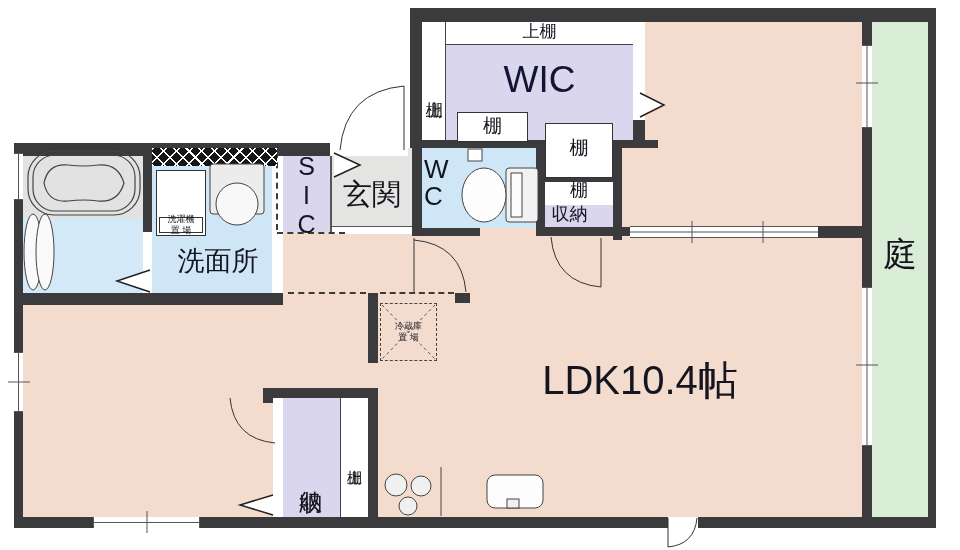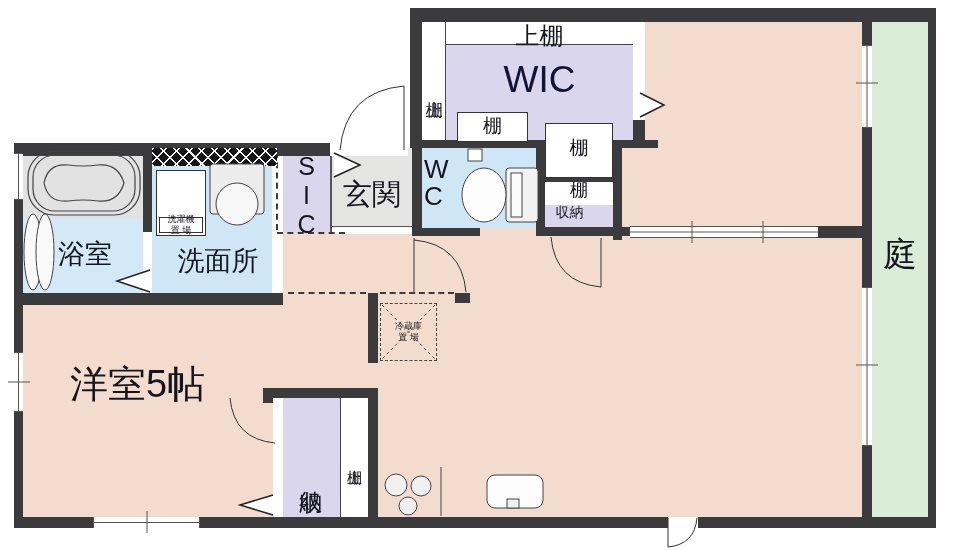--- a/index.html
+++ b/index.html
@@ -176,32 +176,31 @@
       <line x1="867" y1="45" x2="867" y2="128"></line>
       <line x1="856" y1="83" x2="878" y2="83"></line>
       <line x1="867" y1="287" x2="867" y2="446"></line>
       <line x1="856" y1="365" x2="878" y2="365"></line>
       <line x1="630" y1="232" x2="818" y2="232"></line>
       <line x1="692" y1="221" x2="692" y2="243"></line>
       <line x1="763" y1="221" x2="763" y2="243"></line>
     </g>
   </svg>
 
-  <div class="lbl" style="left:20px;top:364px;width:235px;font-size:38px;">洋室5帖</div>
+  <div class="lbl" style="left:440px;top:358px;width:400px;font-size:40px;">LDK10.4帖</div>
   <div class="lbl" style="left:872px;top:236px;width:56px;font-size:34px;">庭</div>
   <div class="lbl" style="left:332px;top:179px;width:80px;font-size:29px;">玄関</div>
   <div class="lbl" style="left:446px;top:60px;width:187px;font-size:37px;color:#131335;">WIC</div>
-  <div class="lbl" style="left:27px;top:240px;width:116px;font-size:27px;">浴室</div>
   <div class="lbl" style="left:152px;top:247px;width:132px;font-size:27px;">洗面所</div>
   <div class="lbl" style="left:424px;top:156px;width:34px;font-size:26px;line-height:1.05;text-align:left;">W
 C</div>
   <div class="lbl vtext" style="left:292px;top:152px;font-size:25px;height:80px;letter-spacing:1px;">SIC</div>
 
-  <div class="lbl" style="left:446px;top:23px;width:187px;font-size:24px;">上棚</div>
+  <div class="lbl" style="left:446px;top:23px;width:187px;font-size:17px;">上棚</div>
   <div class="lbl vtext" style="left:424px;top:48px;font-size:17px;height:80px;">上棚</div>
   <div class="lbl" style="left:457px;top:116px;width:71px;font-size:19px;">棚</div>
   <div class="lbl" style="left:545px;top:138px;width:68px;font-size:19px;">棚</div>
   <div class="lbl" style="left:545px;top:181px;width:68px;font-size:18px;">棚</div>
-  <div class="lbl" style="left:545px;top:205px;width:49px;font-size:14px;">収納</div>
+  <div class="lbl" style="left:545px;top:205px;width:49px;font-size:18px;">収納</div>
   <div class="lbl vtext" style="left:298px;top:430px;font-size:23px;height:85px;">収納</div>
   <div class="lbl vtext" style="left:346px;top:428px;font-size:15px;height:60px;">上棚</div>
 
 </div>
 
 </body></html>

